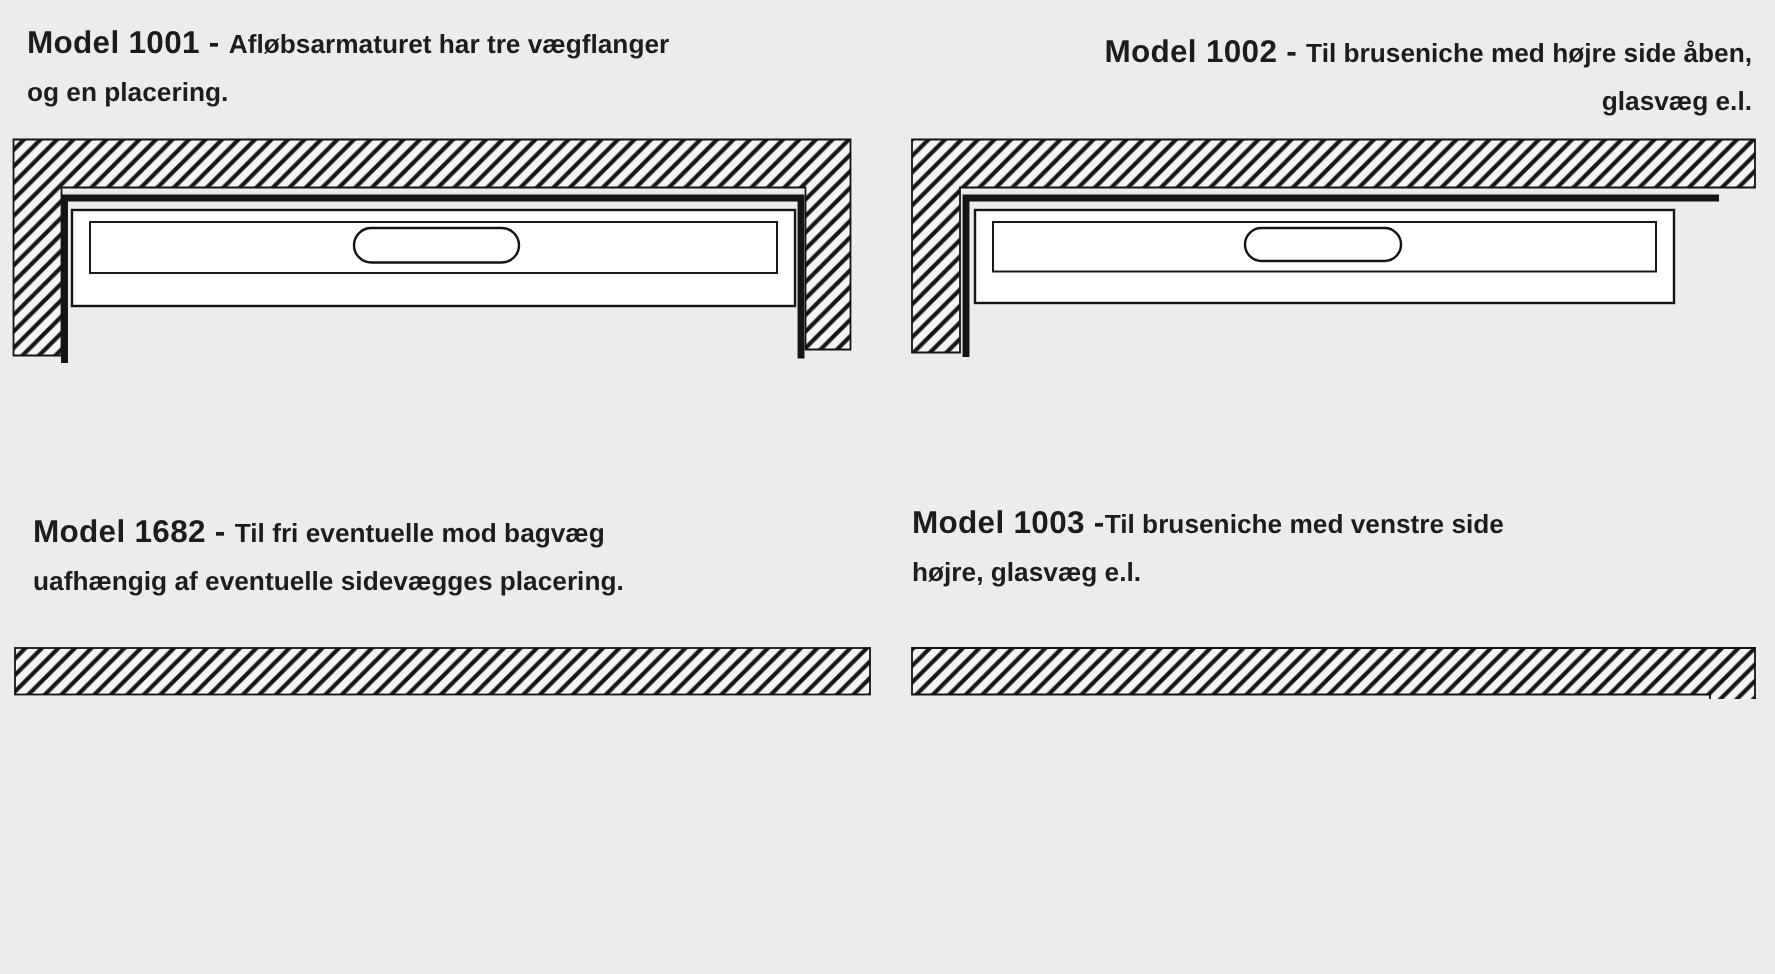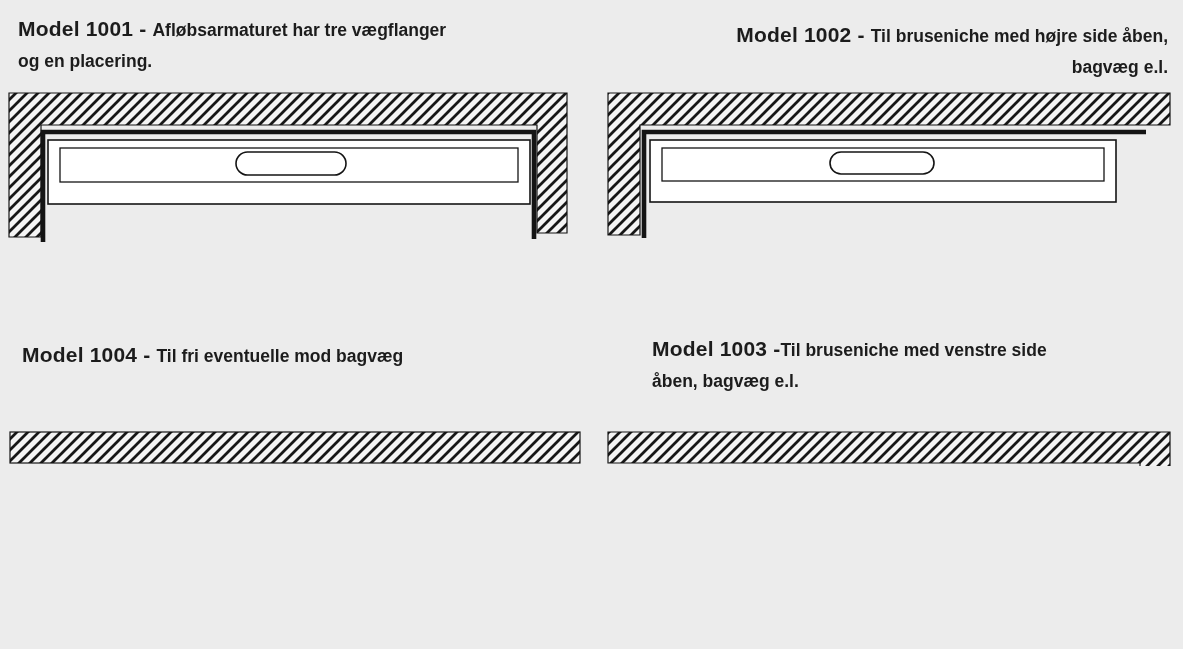--- a/index.html
+++ b/index.html
@@ -79,51 +79,52 @@
         <rect class="drain-outer" x="40" y="50" width="482" height="64"></rect>
         <rect class="drain-inner" x="52" y="58" width="458" height="34"></rect>
         <rect class="slot" x="228" y="62" width="110" height="23" rx="11.5" ry="11.5"></rect>
       </svg>
     </div>
   </section>
 
   <section>
     <div class="title center" style="left:612px; top:20px; width:556px;">
       <span class="model-label">Model 1002 - </span><span class="model-desc">Til bruseniche med højre side åben,</span><br>
-      <span class="model-desc">bagvæg e.l.</span>
+      <span class="model-desc">glasvæg e.l.</span>
     </div>
     <div class="diagram" style="left:600px; top:90px;">
       <svg width="583" height="160" viewBox="0 0 583 160">
         <path class="wall" d="M8,3 H570 V35 H40 V145 H8 Z"></path>
         <path class="wall-face" d="M44,148 V42 H546"></path>
         <rect class="drain-outer" x="50" y="50" width="466" height="62"></rect>
         <rect class="drain-inner" x="62" y="58" width="442" height="33"></rect>
         <rect class="slot" x="230" y="62" width="104" height="22" rx="11" ry="11"></rect>
       </svg>
     </div>
   </section>
 
   <section>
     <div class="title" style="left:22px; top:340px;">
-      <span class="model-label">Model 1004 - </span><span class="model-desc">Til fri eventuelle mod bagvæg</span><br>
+      <span class="model-label">Model 1682 - </span><span class="model-desc">Til fri eventuelle mod bagvæg</span><br>
+      <span class="model-desc">uafhængig af eventuelle sidevægges placering.</span>
     </div>
     <div class="diagram" style="left:8px; top:430px;">
       <svg width="582" height="170" viewBox="0 0 582 170">
         <rect class="wall" x="2" y="2" width="570" height="31"></rect>
         <rect class="drain-outer thick-border" x="44" y="47" width="485" height="68"></rect>
         <rect class="drain-inner" x="56" y="55" width="461" height="35"></rect>
         <rect class="slot" x="229" y="61" width="106" height="22" rx="11" ry="11"></rect>
       </svg>
     </div>
   </section>
 
   <section>
-    <div class="title" style="left:652px; top:334px;">
+    <div class="title" style="left:608px; top:334px;">
       <span class="model-label">Model 1003 -</span><span class="model-desc">Til bruseniche med venstre side</span><br>
-      <span class="model-desc">åben, bagvæg e.l.</span>
+      <span class="model-desc">højre, glasvæg e.l.</span>
     </div>
     <div class="diagram" style="left:600px; top:430px;">
       <svg width="583" height="170" viewBox="0 0 583 170">
         <path class="wall" d="M8,2 H570 V168 H540 V33 H8 Z"></path>
         <path class="wall-face" d="M38,41 H536 V158"></path>
         <rect class="drain-outer" x="45" y="49" width="483" height="66"></rect>
         <rect class="drain-inner" x="57" y="57" width="459" height="34"></rect>
         <rect class="slot" x="234" y="63" width="104" height="22" rx="11" ry="11"></rect>
       </svg>
     </div>

